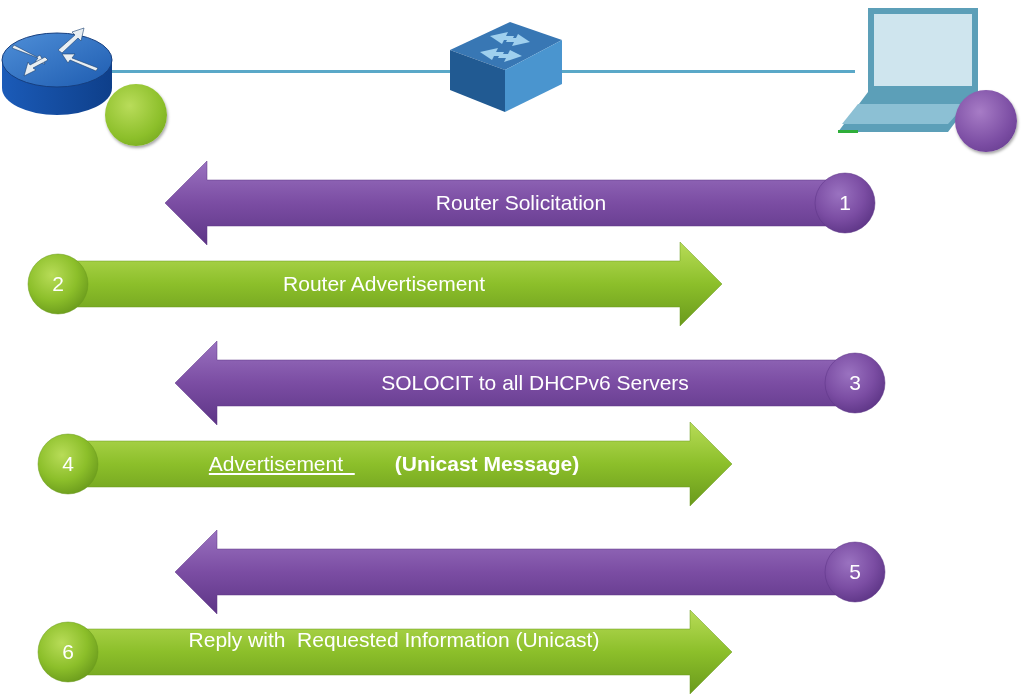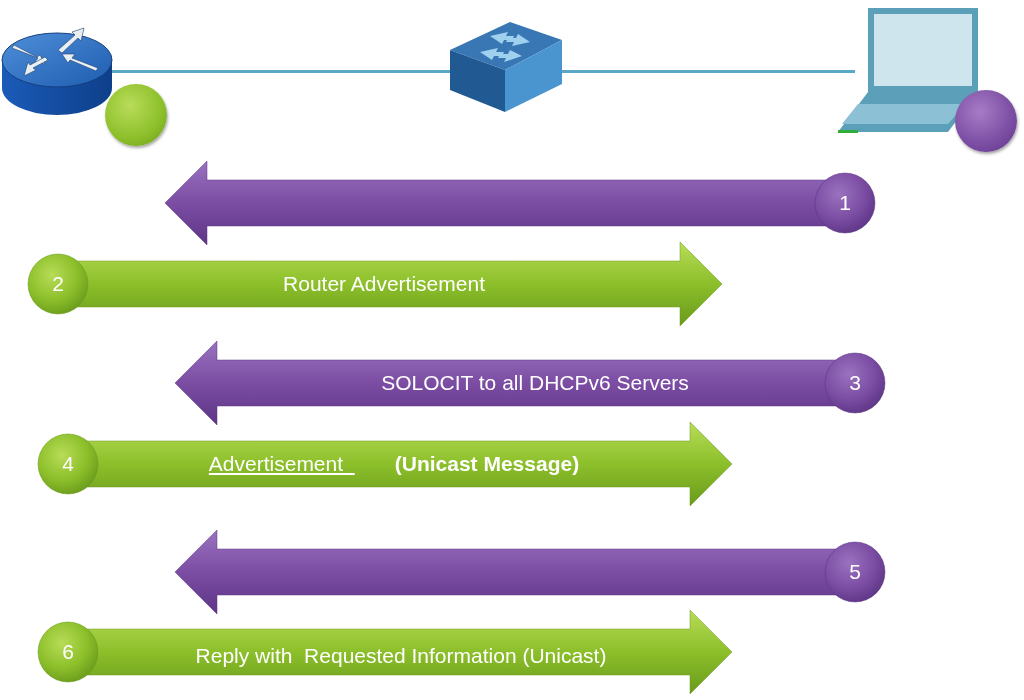--- a/index.html
+++ b/index.html
@@ -82,20 +82,21 @@
         <radialGradient id="grad0c" cx="0.4" cy="0.35" r="0.7">
           <stop offset="0" stop-color="#9a72c0"></stop>
           <stop offset="0.6" stop-color="#7b4da3"></stop>
           <stop offset="1" stop-color="#5d3586"></stop>
         </radialGradient>
       </defs>
       <path d="M0 42 L42 0 L42 19 L680 19 L680 65 L42 65 L42 84 Z" fill="url(#grad0)" stroke="#5d3586" stroke-width="0.5"></path>
       <circle cx="680" cy="42" r="30" fill="url(#grad0c)" stroke="#5d3586" stroke-width="0.5"></circle>
     </svg>
         <span class="num" style="left: 680px; top: 42px;">1</span>
+        <span class="label" style="left: 356px; top: 42px;"><span style="white-space: pre;">Router Solicitation</span></span>
       </div>
       <div class="arrow" style="left: 28px; top: 242px; width: 694px; height: 84px;">
     <svg width="694" height="84">
       <defs>
         <linearGradient id="grad1" x1="0" y1="0" x2="0" y2="1">
           <stop offset="0" stop-color="#b8dc58"></stop>
           <stop offset="0.5" stop-color="#8cbf2a"></stop>
           <stop offset="1" stop-color="#6a9a1c"></stop>
         </linearGradient>
         <radialGradient id="grad1c" cx="0.4" cy="0.35" r="0.7">
@@ -180,16 +181,16 @@
         <radialGradient id="grad5c" cx="0.4" cy="0.35" r="0.7">
           <stop offset="0" stop-color="#b8dc58"></stop>
           <stop offset="0.6" stop-color="#8cbf2a"></stop>
           <stop offset="1" stop-color="#6a9a1c"></stop>
         </radialGradient>
       </defs>
       <path d="M694 42 L652 0 L652 19 L30 19 L30 65 L652 65 L652 84 Z" fill="url(#grad5)" stroke="#6a9a1c" stroke-width="0.5"></path>
       <circle cx="30" cy="42" r="30" fill="url(#grad5c)" stroke="#6a9a1c" stroke-width="0.5"></circle>
     </svg>
         <span class="num" style="left: 30px; top: 42px;">6</span>
-        <span class="label" style="left: 356px; top: 46px; margin-left: 7px;"><span style="white-space: pre;">Reply with  Requested Information (Unicast)</span></span>
+        <span class="label" style="left: 356px; top: 30px;"><span style="white-space: pre;">Reply with  Requested Information (Unicast)</span></span>
       </div>
     </div>
 </div>
 
 </body></html>

